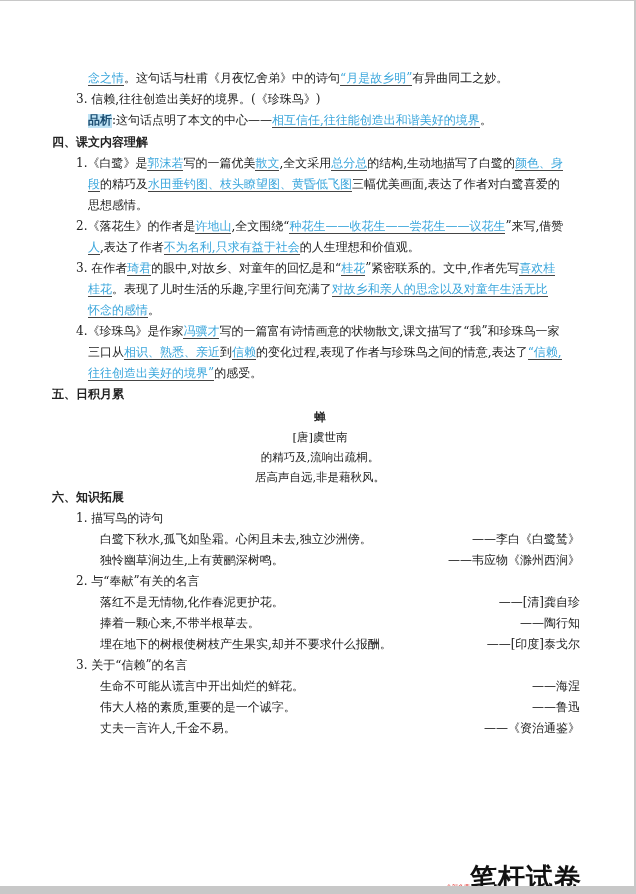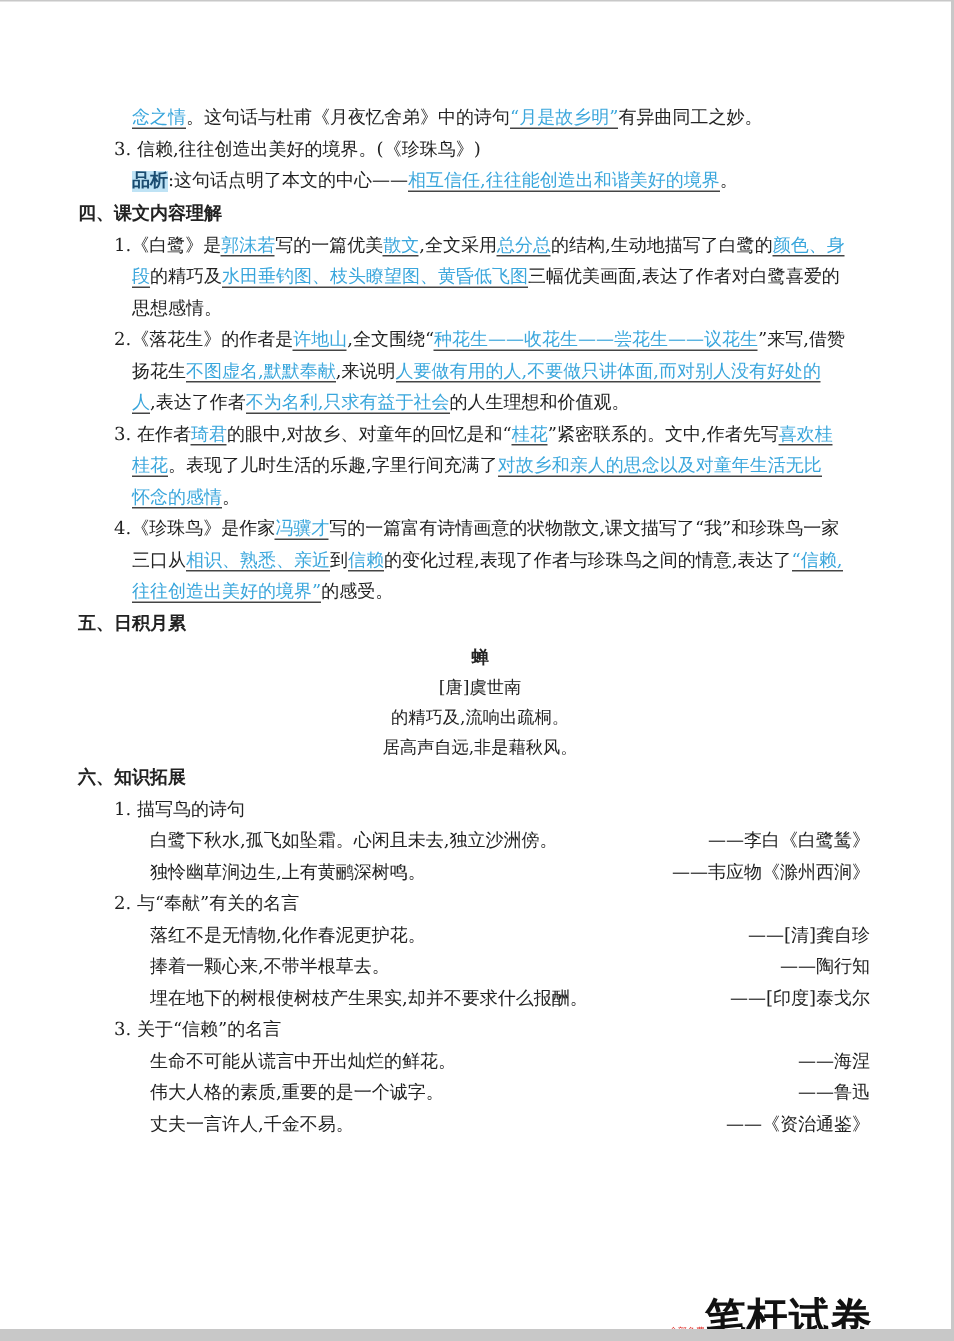--- a/index.html
+++ b/index.html
@@ -44,23 +44,20 @@
     </div>
     <div class="line ind1">
       <span class="hl">段</span><span>的精巧及</span><span class="hl">水田垂钓图、枝头瞭望图、黄昏低飞图</span><span>三幅优美画面,表达了作者对白鹭喜爱的</span>
     </div>
     <div class="line ind1">思想感情。</div>
   </div>
 
   <div>
     <div class="line" style="padding-left:16px">
       <span>2.《落花生》的作者是</span><span class="hl">许地山</span><span>,全文围绕“</span><span class="hl">种花生——收花生——尝花生——议花生</span><span>”来写,借赞</span>
-    </div>
-    <div class="line ind1">
-      <span>扬花生</span><span class="hl">不图虚名,默默奉献</span><span>,来说明</span><span class="hl">人要做有用的人,不要做只讲体面,而对别人没有好处的</span>
     </div>
     <div class="line ind1">
       <span class="hl">人</span><span>,表达了作者</span><span class="hl">不为名利,只求有益于社会</span><span>的人生理想和价值观。</span>
     </div>
   </div>
 
   <div>
     <div class="line" style="padding-left:16px">
       <span>3. 在作者</span><span class="hl">琦君</span><span>的眼中,对故乡、对童年的回忆是和“</span><span class="hl">桂花</span><span>”紧密联系的。文中,作者先写</span><span class="hl">喜欢桂</span>
     </div>

